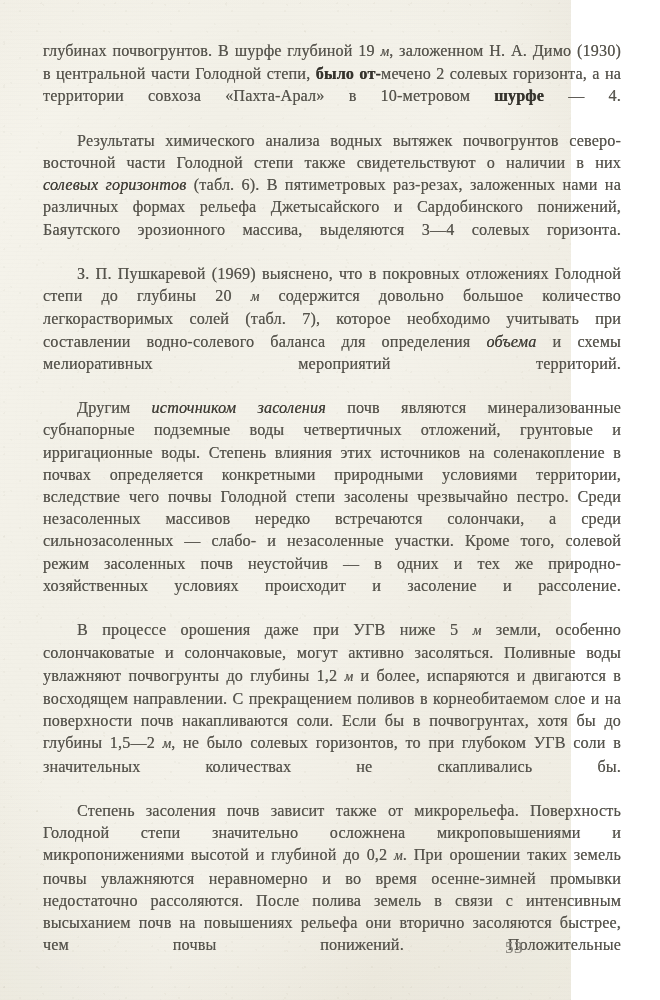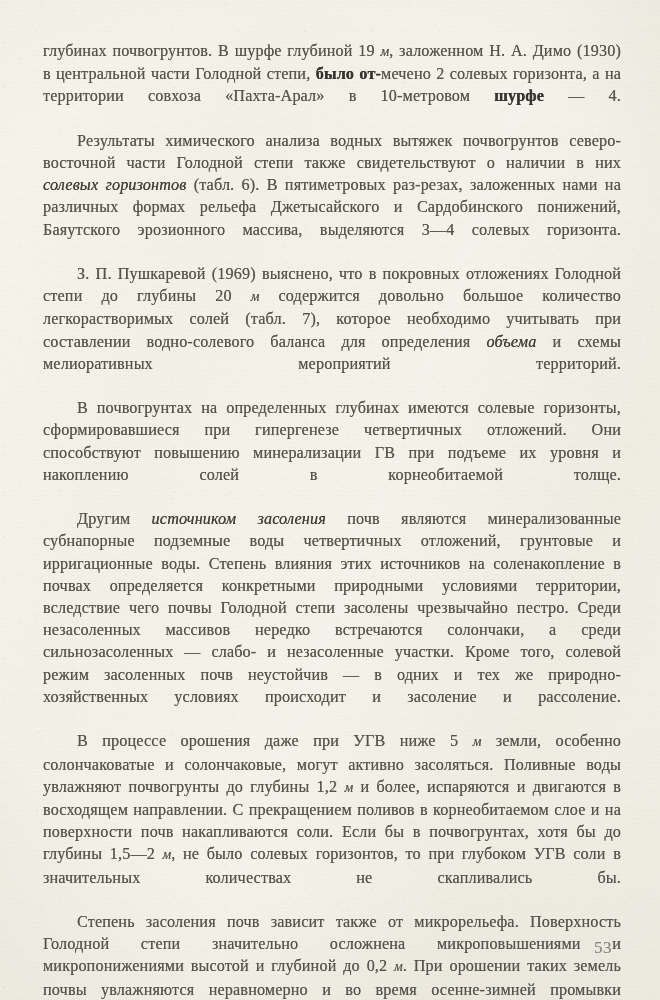--- a/index.html
+++ b/index.html
@@ -9,21 +9,21 @@
   }
   body {
     width: 660px;
     height: 1000px;
     overflow: hidden;
   }
 
   
   #page {
     position: relative;
-    width: 660px;
+    width: 571px;
     height: 1000px;
     box-sizing: border-box;
     background-color: #f3f1e9;
     background-image:
       radial-gradient(circle at 12% 8%,  rgba(120,110,85,0.05) 0 1px, transparent 1px),
       radial-gradient(circle at 38% 23%, rgba(120,110,85,0.045) 0 1px, transparent 1px),
       radial-gradient(circle at 71% 11%, rgba(120,110,85,0.05) 0 1px, transparent 1px),
       radial-gradient(circle at 88% 41%, rgba(120,110,85,0.04) 0 1px, transparent 1px),
       radial-gradient(circle at 23% 62%, rgba(120,110,85,0.045) 0 1px, transparent 1px),
       radial-gradient(circle at 55% 79%, rgba(120,110,85,0.05) 0 1px, transparent 1px),
@@ -145,23 +145,20 @@
     </p>
 
     <p class="para">
       <span>Результаты химического анализа водных вытяжек почвогрунтов северо-восточной части Голодной степи  также свидетельствуют о наличии в них </span><span class="ink-dark">солевых горизонтов</span><span> (табл. 6). В пятиметровых раз-резах, заложенных нами на различных формах рельефа Джетысайского и Сардобинского понижений, Баяутского эрозионного массива, выделяются 3—4  солевых  горизонта.</span>
     </p>
 
     <p class="para">
       <span>З. П. Пушкаревой (1969) выяснено, что в покровных отложениях Голодной степи до глубины 20 </span><span class="unit">м</span><span> содержится довольно большое количество легкорастворимых солей (табл. 7), которое необходимо учитывать при составлении водно-солевого баланса для определения </span><span class="ink-dark">объема</span><span> и схемы мелиоративных мероприятий  территорий.</span>
     </p>
 
-    <p class="para">
-      <span>В почвогрунтах на определенных глубинах имеются  солевые горизонты, сформировавшиеся при гипергенезе четвертичных отложений. Они способствуют повышению минерализации ГВ при подъеме их уровня и накоплению солей в корнеобитаемой толще.</span>
-    </p>
 
     <p class="para">
       <span>Другим </span><span class="ink-dark">источником засоления</span><span> почв являются  минерализованные субнапорные подземные воды четвертичных отложений, грунтовые и ирригационные воды. Степень влияния этих источников на соленакопление в почвах определяется конкретными природными условиями территории, вследствие чего почвы Голодной степи засолены чрезвычайно пестро. Среди незасоленных массивов нередко встречаются солончаки, а среди сильнозасоленных — слабо-  и незасоленные участки. Кроме того, солевой режим засоленных почв неустойчив — в одних и тех же природно-хозяйственных условиях происходит  и засоление  и рассоление.</span>
     </p>
 
     <p class="para">
       <span>В процессе орошения даже при УГВ ниже 5 </span><span class="unit">м</span><span> земли, особенно солончаковатые и солончаковые, могут активно засоляться. Поливные воды увлажняют почвогрунты до глубины 1,2 </span><span class="unit">м</span><span> и более, испаряются и двигаются в восходящем направлении. С прекращением поливов в корнеобитаемом слое и на поверхности почв накапливаются соли. Если бы в почвогрунтах, хотя бы до глубины 1,5—2 </span><span class="unit">м</span><span>, не было солевых горизонтов, то при глубоком УГВ соли в значительных  количествах  не  скапливались  бы.</span>
     </p>
 
     <p class="para">

